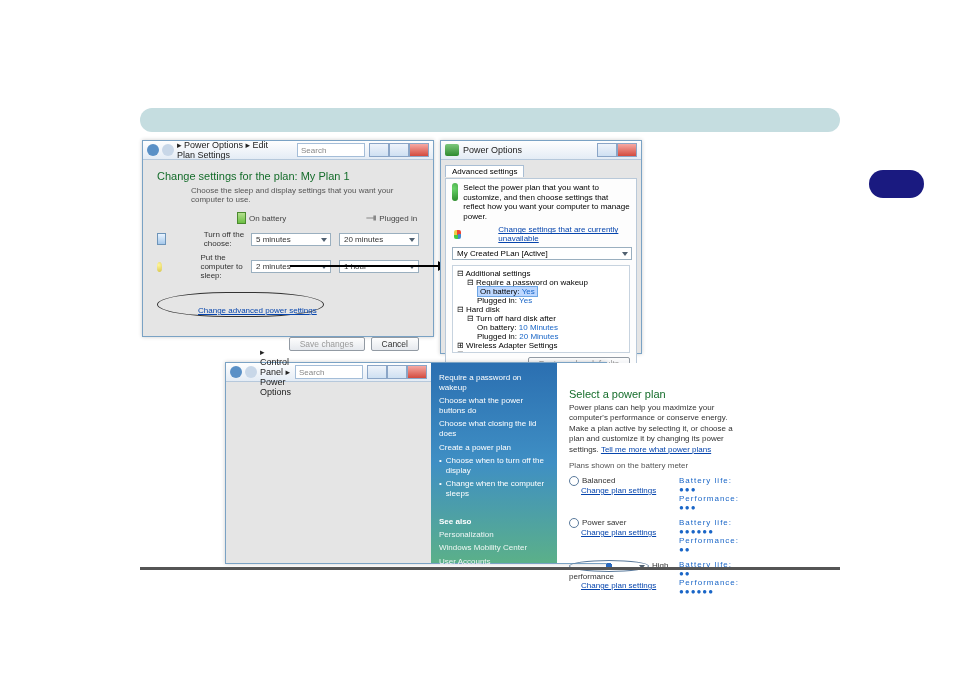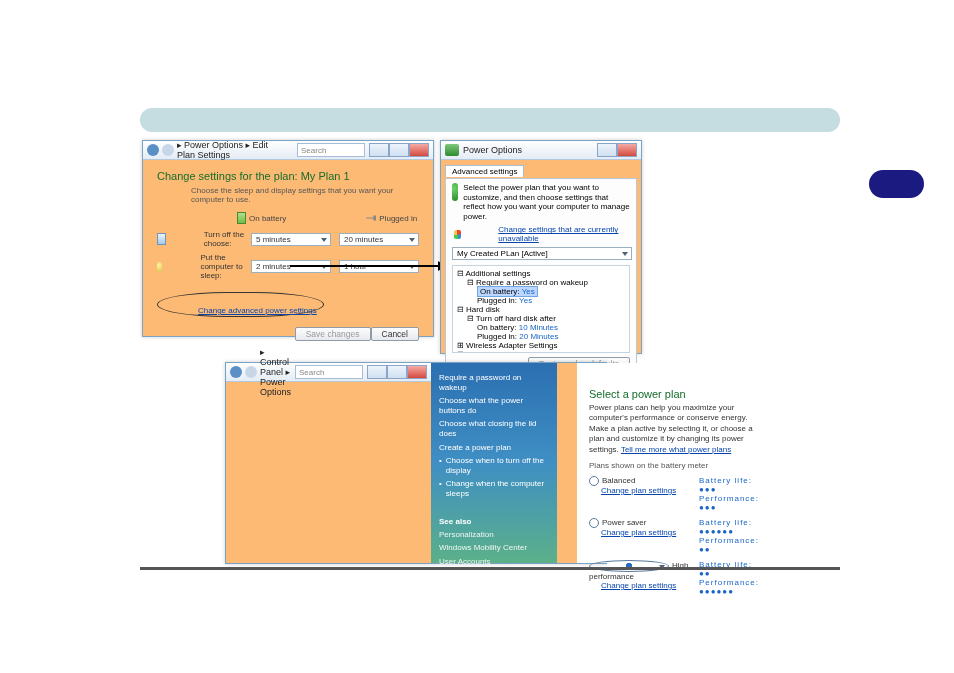--- a/index.html
+++ b/index.html
@@ -25,21 +25,21 @@
     position: absolute;
     right: 30px;
     top: 170px;
     width: 55px;
     height: 28px;
     background: #1a1a80;
     border-radius: 14px;
   }
   .panel {
     position: absolute;
-    background: #fdba74;
+    background: #e5e5e5;
     border: 1px solid #7aa2c4;
     box-shadow: 0 0 4px rgba(0,0,0,.2);
   }
   .titlebar {
     height: 18px;
     background: linear-gradient(#fefefe,#e4ecf5);
     display: flex;
     align-items: center;
     font-size: 9px;
     padding: 0 4px;
@@ -73,42 +73,42 @@
     padding:12px 6px 1px 6px;display:inline-block;
   }
   
   #p1 { left:142px; top:140px; width:290px; height:195px;}
   #p1 .body{padding:10px 14px;font-size:9px;color:#333;}
   #p1 h3{color:#156d2b;font-size:11px;font-weight:normal;margin:0 0 4px 0;}
   #p1 .row{display:flex;align-items:center;margin:5px 0;}
   #p1 .row .lbl{flex:1;display:flex;align-items:center;gap:4px;}
   #p1 .icons{display:flex;gap:80px;margin:8px 0 6px 80px;font-size:8px;color:#444;}
   #p1 .icons span{display:flex;align-items:center;gap:3px;}
-  #p1 .btnrow{display:flex;justify-content:flex-end;margin-top:10px;}
+  #p1 .btnrow{display:flex;justify-content:flex-end;gap:6px;margin-top:20px;}
   
   #p2 { left:440px; top:140px; width:200px; height:212px;}
   #p2 .titlebar{background:linear-gradient(#fefefe,#e4ecf5);}
   #p2 .tab{border:1px solid #a9bed4;border-bottom:none;background:#fff;font-size:8px;padding:1px 6px;margin:3px 0 0 4px;display:inline-block;}
   #p2 .inner{border:1px solid #b9c9d9;margin:0 4px 4px 4px;background:#fdfdfd;padding:4px 6px 6px 6px;font-size:8px;position:relative;}
   #p2 .shield{width:18px;height:18px;display:inline-block;background:radial-gradient(circle at 30% 30%,#6bd36b,#2a8a2a);border-radius:3px;margin-right:5px;vertical-align:top;}
   #p2 .desc{display:flex;}
   #p2 .tree{border:1px solid #c7d3df;background:#fff;margin-top:5px;padding:3px 4px;height:80px;overflow:hidden;}
   #p2 .tree .ln{white-space:nowrap;}
   #p2 .hl{background:#bcd7ff;border:1px solid #6ea6e4;padding:0 2px;}
   #p2 .vlink{color:#1a66c7;}
   #p2 .btnrow{display:flex;justify-content:flex-end;gap:3px;margin:5px 4px 4px 0;}
   #p2 .restore{display:flex;justify-content:flex-end;margin-top:4px;}
   
   #p3 { left:225px; top:362px; width:380px; height:200px; display:flex; }
   #p3 .main{flex:1;display:flex;}
   #p3 .side{width:110px;background:linear-gradient(180deg,#2b6fb1 0%,#3f8fc4 50%,#5bb089 100%);color:#fff;font-size:8px;padding:6px 8px;}
   #p3 .side .item{margin:4px 0;line-height:1.2;}
   #p3 .side .item.bullet{display:flex;gap:4px;}
   #p3 .side .item.bullet::before{content:"•";}
-  #p3 .content{flex:1;background:#fff;padding:25px 12px;font-size:8px;color:#333;margin-left:20px;}
+  #p3 .content{flex:1;background:#fff;padding:25px 12px;font-size:8px;color:#333;}
   #p3 h3{color:#156d2b;font-size:11px;font-weight:normal;margin:0 0 3px 0;}
   #p3 .plan{display:flex;margin:6px 0;}
   #p3 .plan .pl{width:110px;}
   #p3 .plan .pr{flex:1;}
   #p3 .radio{display:inline-block;width:8px;height:8px;border:1px solid #5a7a9c;border-radius:50%;margin-right:3px;vertical-align:middle;}
   #p3 .radio.sel{background:radial-gradient(circle at center,#2a6abf 0 3px,transparent 3px);}
   #p3 .dots span{color:#1a66c7;letter-spacing:1px;}
   .ruler{position:absolute;left:140px;top:567px;width:700px;height:3px;background:#555;}
   .sm-icon{display:inline-block;width:10px;height:10px;vertical-align:middle;}
   .sm-icon.mon{background:linear-gradient(#e9f4ff,#a6c8ea);border:1px solid #6d94b9;}

